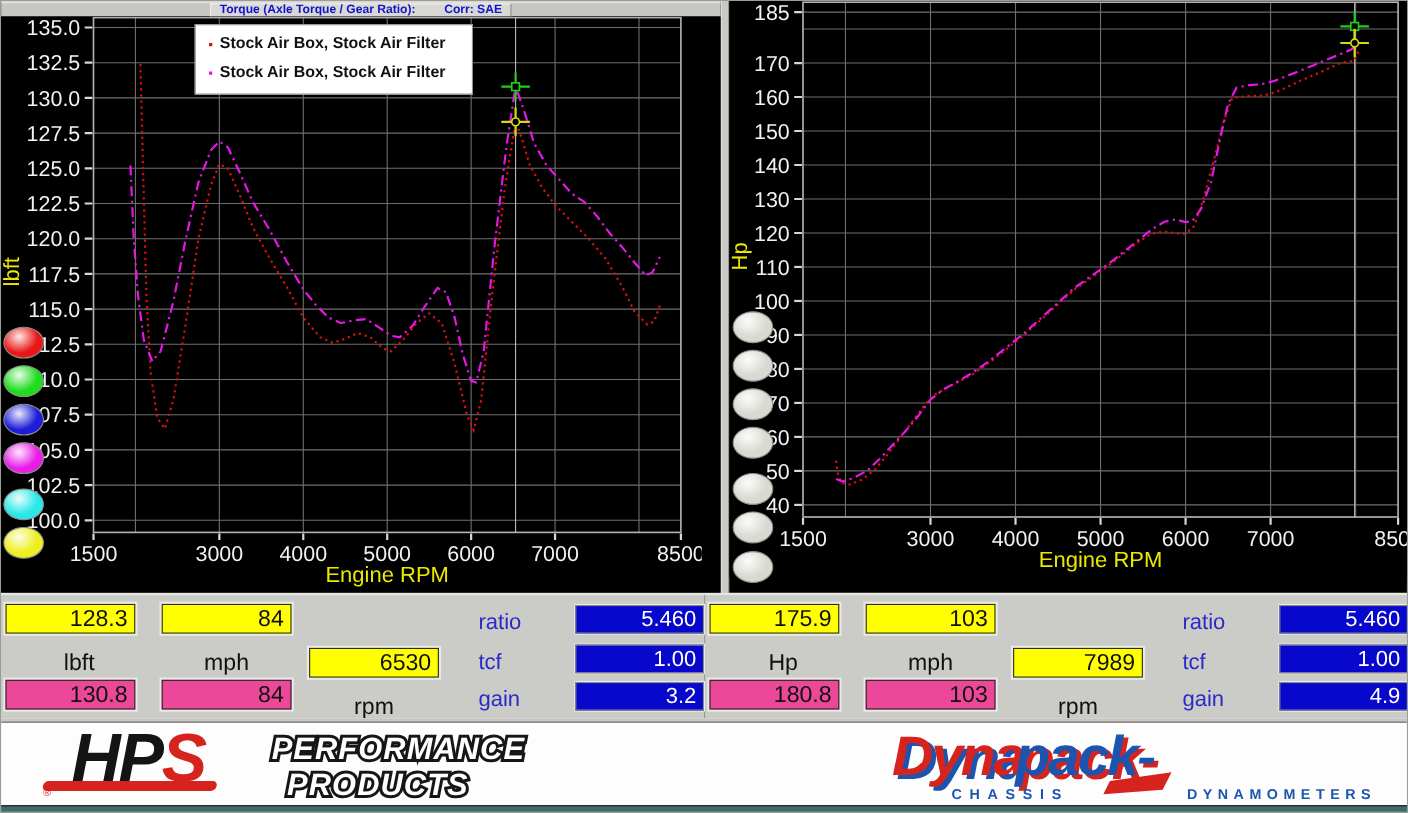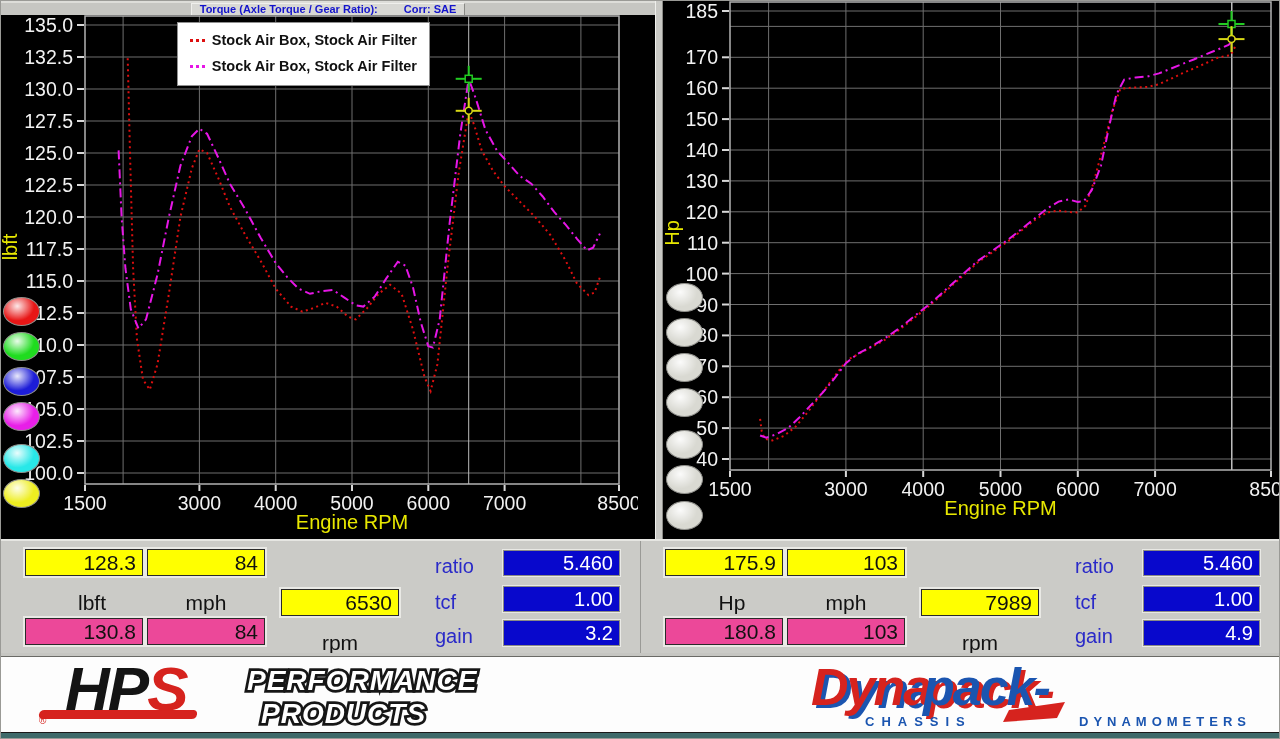--- a/index.html
+++ b/index.html
@@ -14,42 +14,42 @@
   .divider{width:8px;height:538px;background:#c9c9c5;border-left:1px solid #efefec;border-right:1px solid #8a8a86;}
   .titlebar{height:14px;background:#c6c6c2;display:flex;justify-content:center;align-items:center;
             border-top:2px solid #dddDd9;}
   .title-chip{display:flex;gap:26px;background:#d8d8d4;border:1px solid #efefec;border-bottom-color:#8a8a86;
               border-right-color:#8a8a86;padding:0 8px;height:13px;align-items:center;}
   .title-chip span{color:#1414cc;font-size:11px;font-weight:bold;white-space:nowrap;line-height:11px;}
   .chart-area{position:relative;width:100%;height:524px;background:#000;}
   .chart-svg{position:absolute;left:0;top:0;}
   
   .legend{position:absolute;left:176px;top:7px;width:253px;background:#fff;border:1px solid #909090;
-          padding:9px 12px 10px 12px;z-index:5;}
+          padding:9px 24px 10px 12px;z-index:5;}
   .legend-item{margin-bottom:9px;}
   .legend-item:last-child{margin-bottom:0;}
   .legend-line1{display:flex;align-items:center;}
   .legend-swatch{display:inline-block;width:50px;height:0;border-top-width:3px;border-top-style:dotted;margin-right:7px;}
   .legend q, .legend-text{font-size:14.5px;font-weight:bold;color:#111;line-height:17px;white-space:nowrap;}
   
   .curve-btn{position:absolute;width:37px;height:29px;border-radius:50%;
              border:1px solid #8f8f8b;cursor:pointer;}
   
   .readout-row{position:absolute;left:0;top:538px;width:1280px;height:114px;background:#cbcbc7;
                border-top:2px solid #e6e6e2;display:flex;}
   .readout-panel{position:relative;width:640px;height:114px;}
   .readout-panel.first{border-right:1px solid #9a9a96;}
   .vbox{position:absolute;width:118px;height:27px;border:1px solid #2a2a2a;box-shadow:0 0 0 2px #e9e9e5;
         font-size:21px;color:#111;text-align:right;padding:1px 6px 0 0;line-height:24px;}
   .vbox.yellow{background:#ffff00;top:8px;}
   .vbox.green{background:#ec4899;top:77px;}
-  .c1{left:24px;padding-left:16px;} .c2{left:146px;} .c3{left:280px;margin-top:40px;}
+  .c1{left:4px;padding-left:16px;} .c2{left:146px;} .c3{left:280px;margin-top:40px;}
   .unit-label{position:absolute;top:50px;width:118px;text-align:center;font-size:21px;color:#111;}
   .side-label{position:absolute;left:434px;width:62px;font-size:20px;color:#2a2ac8;}
-  .bbox{position:absolute;left:502px;width:117px;height:26px;background:#0808cc;border:1px solid #8a8a86;
+  .bbox{position:absolute;left:522px;width:117px;height:26px;background:#0808cc;border:1px solid #8a8a86;
         box-shadow:0 0 0 1px #e9e9e5;color:#fff;font-size:20px;text-align:right;padding:1px 6px 0 0;line-height:23px;}
   
   .logo-strip{position:absolute;left:0;top:652px;width:1280px;height:79px;background:#fdfdfd;
               border-top:4px solid #c6c6c2;display:flex;justify-content:space-between;align-items:center;}
   .logo-strip:before{content:"";position:absolute;left:0;top:-1px;width:100%;height:1px;background:#6a6a66;}
   .hps-logo{margin-left:28px;}
   .dynapack-logo{margin-right:26px;}
   
   .bottom-bar{position:absolute;left:0;top:731px;width:1280px;height:8px;border-top:1px solid #1a1a1a;}
 </style>

